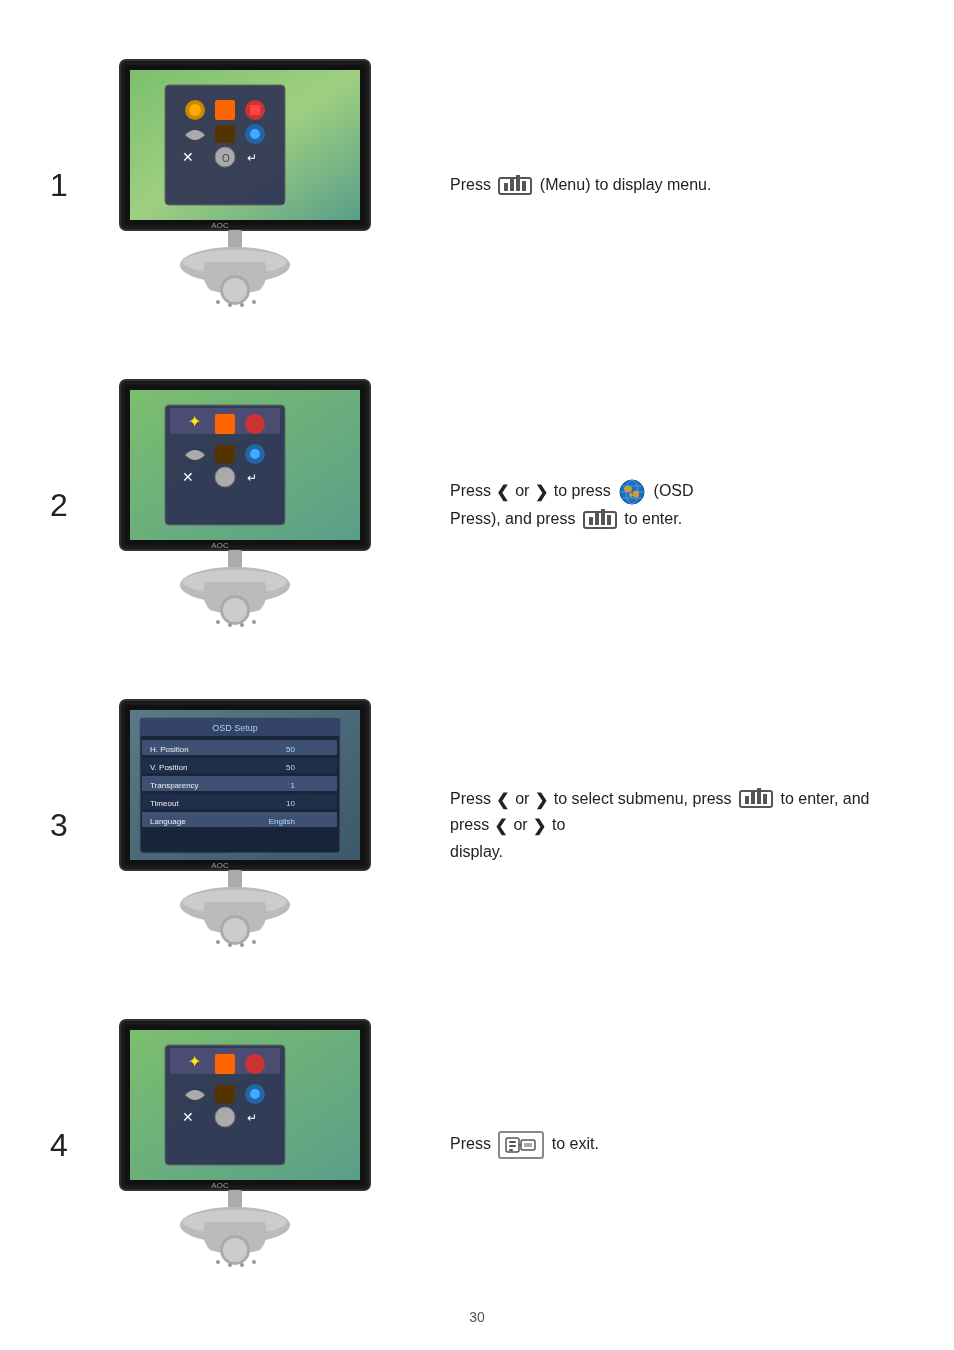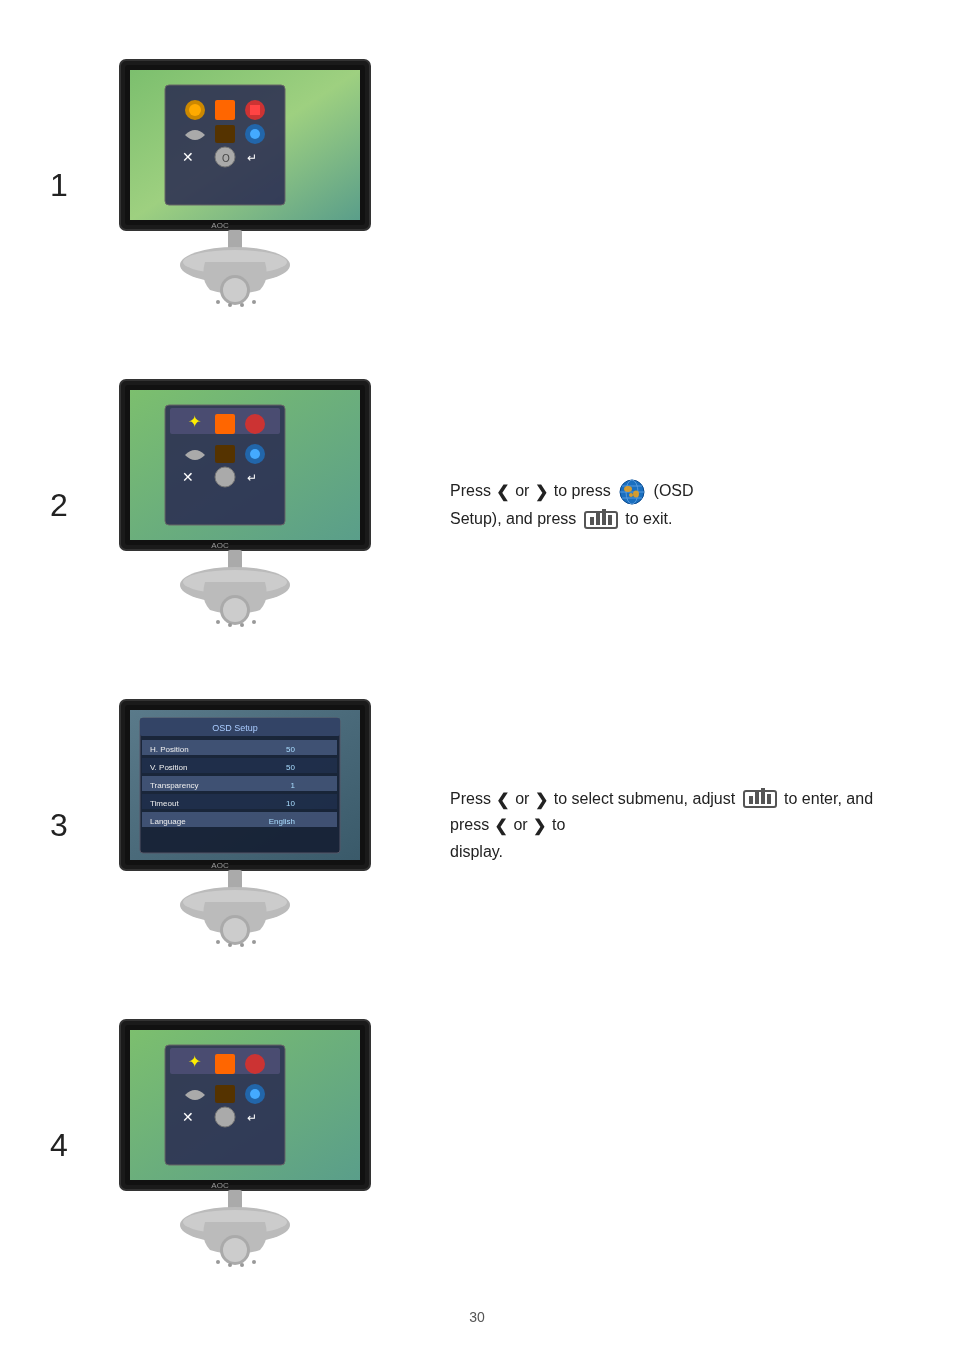--- a/index.html
+++ b/index.html
@@ -173,20 +173,31 @@
         <path d="M95,212 Q90,230 100,240 Q125,248 150,240 Q160,230 155,212Z" fill="#bbb"></path>
 
         <circle cx="125" cy="240" r="15" fill="#aaa"></circle>
         <circle cx="125" cy="240" r="12" fill="#ccc"></circle>
 
         <circle cx="108" cy="252" r="2" fill="#999"></circle>
         <circle cx="120" cy="255" r="2" fill="#999"></circle>
         <circle cx="132" cy="255" r="2" fill="#999"></circle>
         <circle cx="144" cy="252" r="2" fill="#999"></circle>
       </svg>
+    </div>
+    <div class="instruction-text">
+      <span>Press</span>
+      
+      <span class="btn-icon-bars">
+        <span style="height:8px;"></span>
+        <span style="height:12px;"></span>
+        <span style="height:16px;"></span>
+        <span style="height:10px;"></span>
+      </span>
+      <span>(Menu) to display menu.</span>
     </div>
   </div>
 
   <div class="instruction-row row2">
     <div class="step-number">2</div>
     <div class="monitor-area">
       <svg class="monitor-svg" viewBox="0 0 290 270" xmlns="http://www.w3.org/2000/svg">
         <rect x="10" y="10" width="250" height="170" rx="6" ry="6" fill="#1a1a1a" stroke="#333" stroke-width="2"></rect>
         <rect x="15" y="15" width="240" height="160" rx="3" ry="3" fill="#111"></rect>
         <defs>
@@ -238,28 +249,28 @@
         <ellipse cx="14" cy="14" rx="6" ry="12" fill="none" stroke="#5599dd" stroke-width="1"></ellipse>
         <line x1="2" y1="14" x2="26" y2="14" stroke="#5599dd" stroke-width="1"></line>
         <line x1="4" y1="8" x2="24" y2="8" stroke="#5599dd" stroke-width="1"></line>
         <line x1="4" y1="20" x2="24" y2="20" stroke="#5599dd" stroke-width="1"></line>
 
         <ellipse cx="10" cy="11" rx="4" ry="3" fill="#e8a020" opacity="0.9"></ellipse>
         <ellipse cx="18" cy="16" rx="3" ry="3.5" fill="#e8a020" opacity="0.9"></ellipse>
         <circle cx="13" cy="17" r="2" fill="#e8a020" opacity="0.9"></circle>
       </svg>
       <span> (OSD</span><br>
-      <span>Setup), and press </span>
+      <span>Press), and press </span>
       <span class="btn-icon-bars">
         <span style="height:8px;"></span>
         <span style="height:12px;"></span>
         <span style="height:16px;"></span>
         <span style="height:10px;"></span>
       </span>
-      <span> to exit.</span>
+      <span> to enter.</span>
     </div>
   </div>
 
   <div class="instruction-row row3">
     <div class="step-number">3</div>
     <div class="monitor-area">
       <svg class="monitor-svg" viewBox="0 0 290 270" xmlns="http://www.w3.org/2000/svg">
         <rect x="10" y="10" width="250" height="170" rx="6" ry="6" fill="#1a1a1a" stroke="#333" stroke-width="2"></rect>
         <rect x="15" y="15" width="240" height="160" rx="3" ry="3" fill="#111"></rect>
         <defs>
@@ -301,21 +312,21 @@
         <circle cx="120" cy="255" r="2" fill="#999"></circle>
         <circle cx="132" cy="255" r="2" fill="#999"></circle>
         <circle cx="144" cy="252" r="2" fill="#999"></circle>
       </svg>
     </div>
     <div class="instruction-text">
       <span>Press </span>
       <span class="chevron">❮</span>
       <span> or </span>
       <span class="chevron">❯</span>
-      <span> to select submenu, adjust </span>
+      <span> to select submenu, press </span>
       <span class="btn-icon-bars">
         <span style="height:8px;"></span>
         <span style="height:12px;"></span>
         <span style="height:16px;"></span>
         <span style="height:10px;"></span>
       </span>
       <span> to enter, and press </span>
       <span class="chevron">❮</span>
       <span> or </span>
       <span class="chevron">❯</span>
@@ -356,17 +367,34 @@
         <ellipse cx="125" cy="212" rx="52" ry="12" fill="#ccc"></ellipse>
         <path d="M95,212 Q90,230 100,240 Q125,248 150,240 Q160,230 155,212Z" fill="#bbb"></path>
         <circle cx="125" cy="240" r="15" fill="#aaa"></circle>
         <circle cx="125" cy="240" r="12" fill="#ccc"></circle>
         <circle cx="108" cy="252" r="2" fill="#999"></circle>
         <circle cx="120" cy="255" r="2" fill="#999"></circle>
         <circle cx="132" cy="255" r="2" fill="#999"></circle>
         <circle cx="144" cy="252" r="2" fill="#999"></circle>
       </svg>
     </div>
+    <div class="instruction-text">
+      <span>Press </span>
+      
+      <span class="exit-icon">
+        <svg width="32" height="18" viewBox="0 0 32 18" xmlns="http://www.w3.org/2000/svg" style="vertical-align:middle;">
+          <rect x="1" y="2" width="13" height="14" rx="2" fill="none" stroke="#555" stroke-width="1.5"></rect>
+          <rect x="16" y="4" width="14" height="10" rx="2" fill="none" stroke="#555" stroke-width="1.5"></rect>
+          <line x1="14" y1="9" x2="16" y2="9" stroke="#555" stroke-width="1.5"></line>
+
+          <rect x="4" y="5" width="7" height="2" fill="#555" rx="1"></rect>
+          <rect x="4" y="9" width="7" height="2" fill="#555" rx="1"></rect>
+          <rect x="4" y="13" width="4" height="2" fill="#555" rx="1"></rect>
+          <rect x="19" y="7" width="8" height="4" rx="1" fill="#aaa"></rect>
+        </svg>
+      </span>
+      <span> to exit.</span>
+    </div>
   </div>
 
   <div class="page-number">30</div>
 
 </div>
 
 </body></html>

